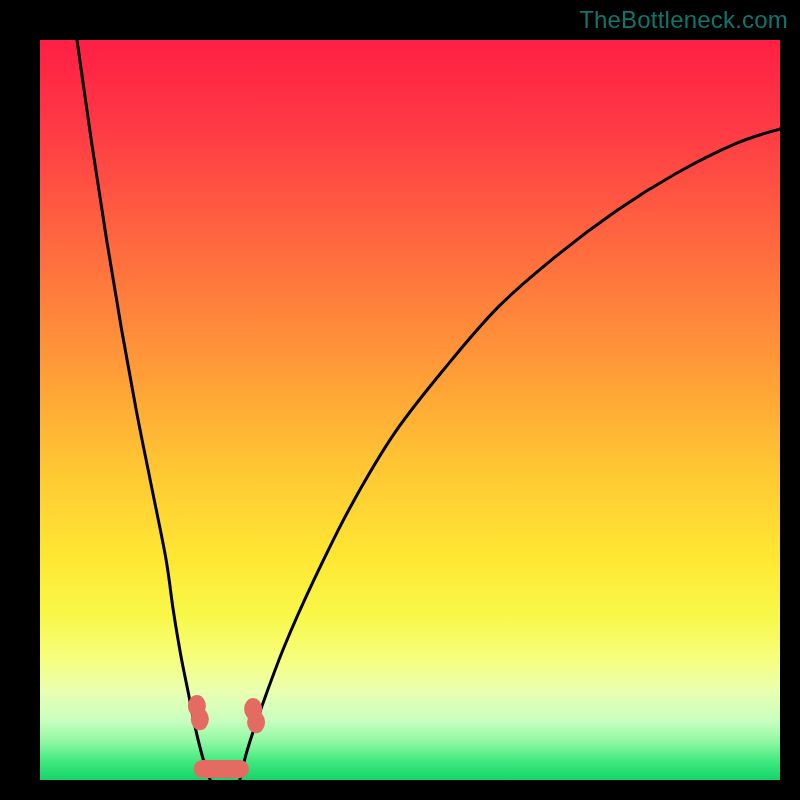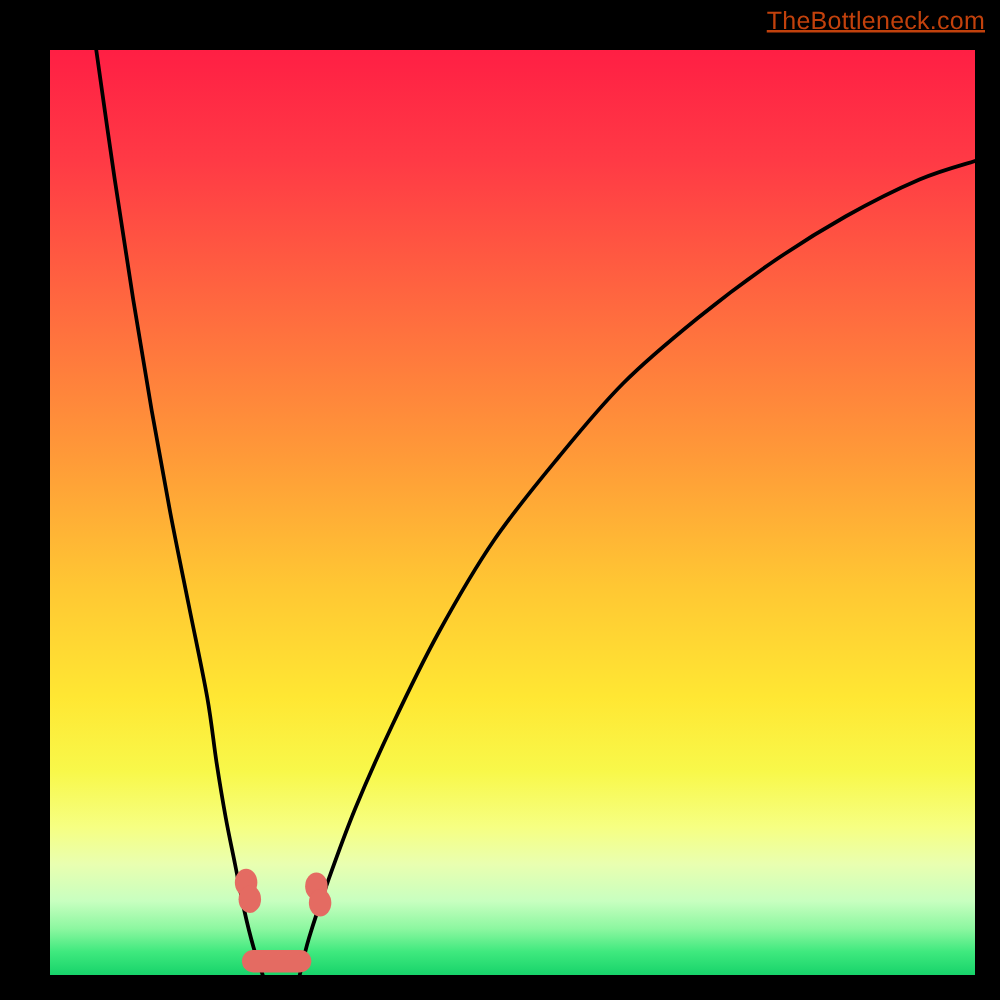--- a/index.html
+++ b/index.html
@@ -23,24 +23,23 @@
     position: absolute;
     left: 40px;
     top: 40px;
     width: 740px;
     height: 740px;
   }
   .attribution {
     position: absolute;
     top: 6px;
     right: 12px;
-    color: #c2410c;
-    font-size: 20px;
+    color: #0f766e;
+    font-size: 24px;
     letter-spacing: 0.2px;
-    text-decoration: underline;
   }
 </style>
 </head>
 <body>
 
 <div class="frame">
   <svg class="plot-area" viewBox="0 0 740 740" width="740" height="740" preserveAspectRatio="none">
     <defs>
       <linearGradient id="bg-grad" x1="0" y1="0" x2="0" y2="1">
           <stop offset="0.00%" stop-color="#ff1f44"></stop>

